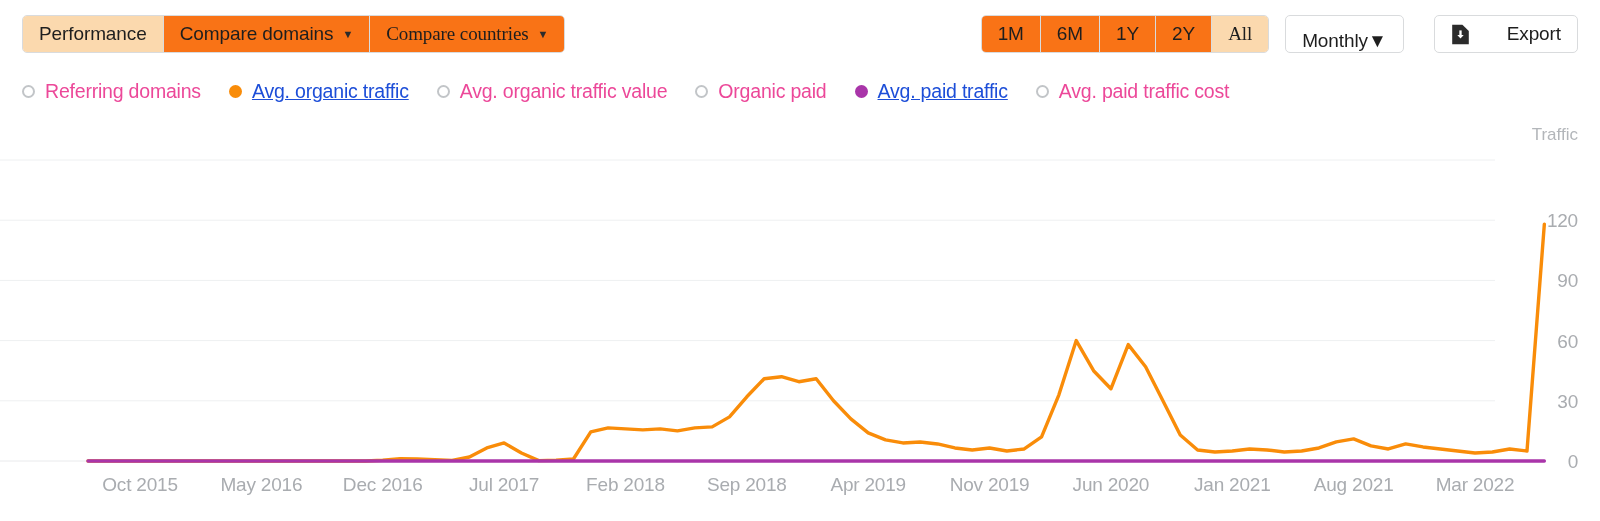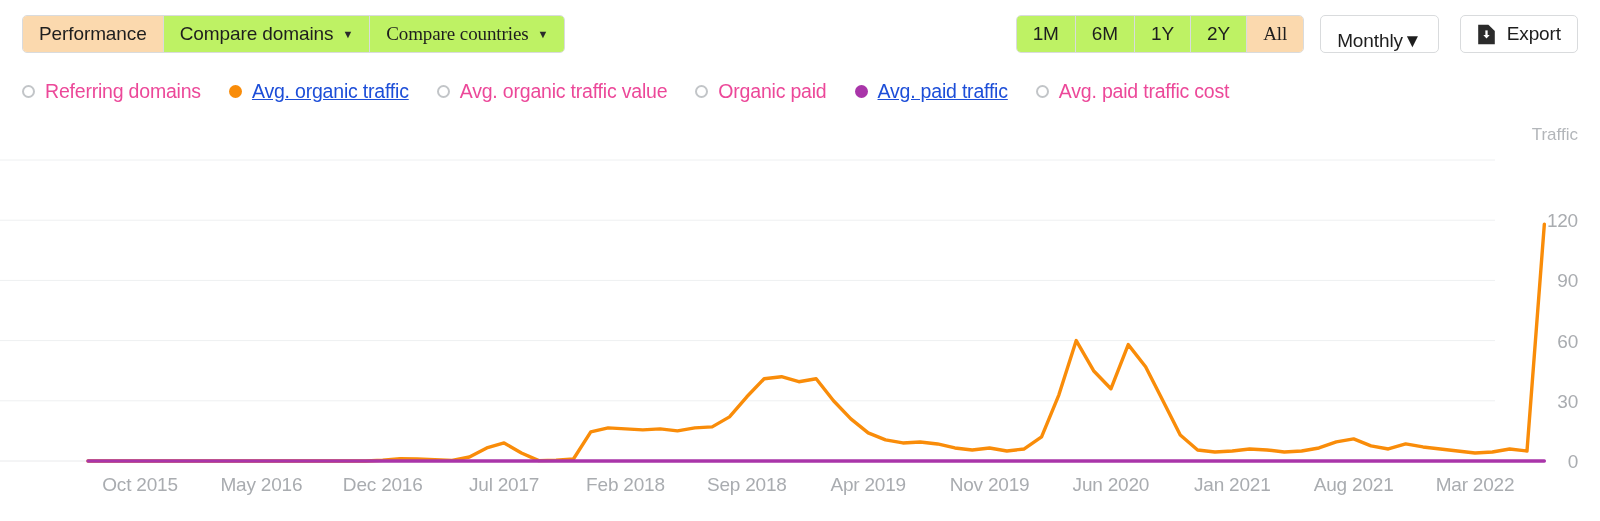--- a/index.html
+++ b/index.html
@@ -37,21 +37,21 @@
     height: 38px;
   }
   .seg {
     display: flex;
     align-items: center;
     justify-content: center;
     height: 100%;
     padding: 0 16px;
     font-size: 19px;
     color: #1e1e1e;
-    background: #bef264;
+    background: #f97316;
     border-right: 1px solid #d9dbdd;
     white-space: nowrap;
     cursor: pointer;
     letter-spacing: -0.1px;
   }
   .seg:last-child { border-right: none; font-family: Liberation Serif, serif; }
   .seg.active { background: #fbd9ae; }
   .seg .caret { margin-left: 9px; font-size: 11px; color: #2b2b2b; line-height: 1; }
 
   .range-group .seg { padding: 0 17px; }
@@ -65,21 +65,21 @@
     padding: 0 16px;
     font-size: 19px;
     color: #1e1e1e;
     background: #fff;
     border: 1px solid #d9dbdd;
     border-radius: 5px;
     white-space: nowrap;
     cursor: pointer;
     letter-spacing: -0.1px;
   }
-  .ml14 { margin-left: 21px; }
+  .ml14 { margin-left: 30px; gap: 26px; }
   .ml16 { margin-left: 16px; align-items: flex-end; }
 
   .export-icon {
     width: 19px; height: 21px;
     margin-right: 11px;
     flex: 0 0 auto;
     display: block;
   }
 
   

